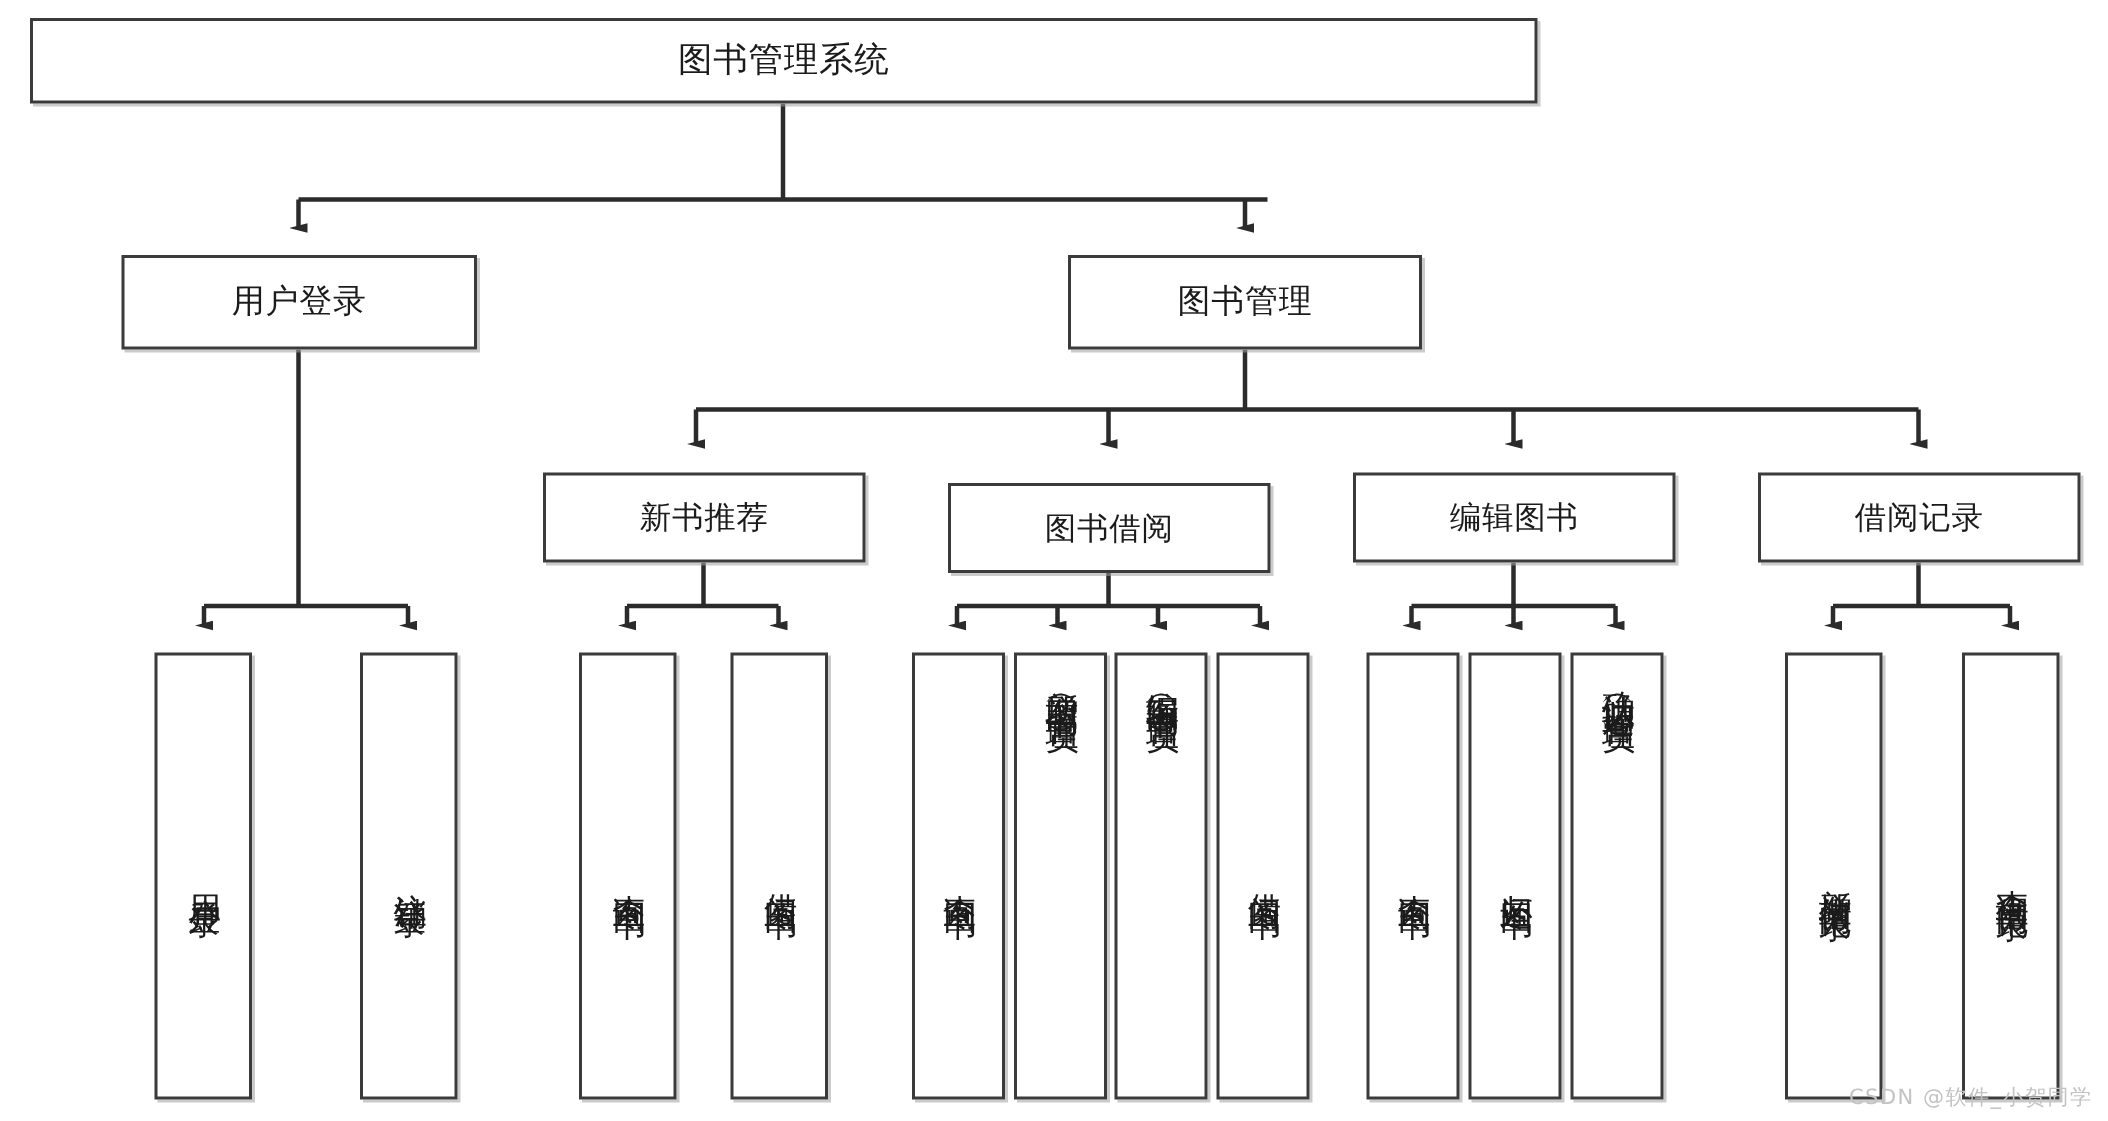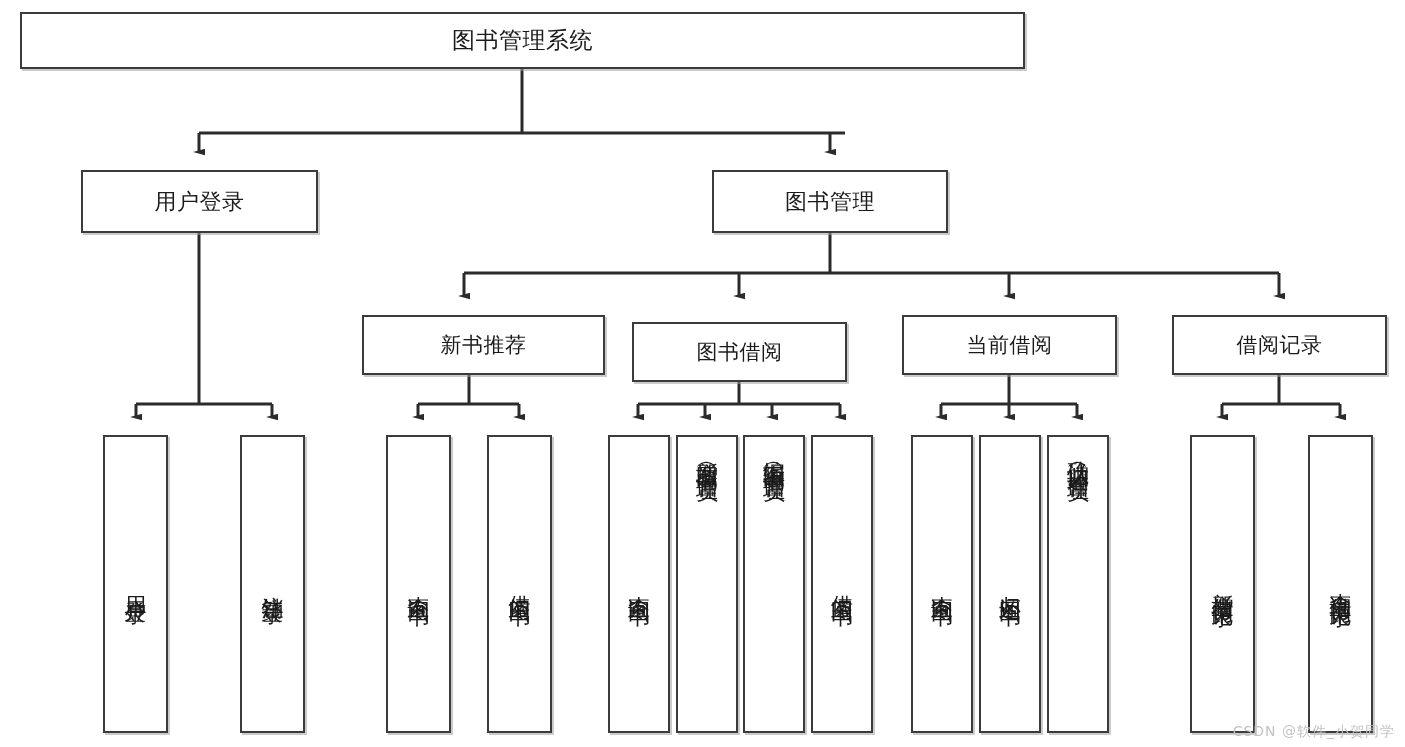--- a/index.html
+++ b/index.html
@@ -131,30 +131,30 @@
   </div>
 
   <div class="node-box level-1" style="left:81px; top:170px; width:237px; height:63px;">
     <span class="node-label">用户登录</span>
   </div>
 
   <div class="node-box level-1" style="left:712px; top:170px; width:236px; height:63px;">
     <span class="node-label">图书管理</span>
   </div>
 
-  <div class="node-box level-2" style="left:362px; top:315px; width:243px; height:60px;">
+  <div class="node-box level-2" style="left:362px; top:315px; width:215px; height:60px;">
     <span class="node-label">新书推荐</span>
   </div>
 
   <div class="node-box level-2" style="left:632px; top:322px; width:215px; height:60px;">
     <span class="node-label">图书借阅</span>
   </div>
 
   <div class="node-box level-2" style="left:902px; top:315px; width:215px; height:60px;">
-    <span class="node-label">当前借阅</span>
+    <span class="node-label">编辑图书</span>
   </div>
 
   <div class="node-box level-2" style="left:1172px; top:315px; width:215px; height:60px;font-family:Liberation Serif, serif;">
     <span class="node-label">借阅记录</span>
   </div>
 
   <div class="node-box leaf-box centered" style="left:103px; top:435px; width:65px; height:298px;">
     <span class="node-label">用户登录</span>
   </div>
 

